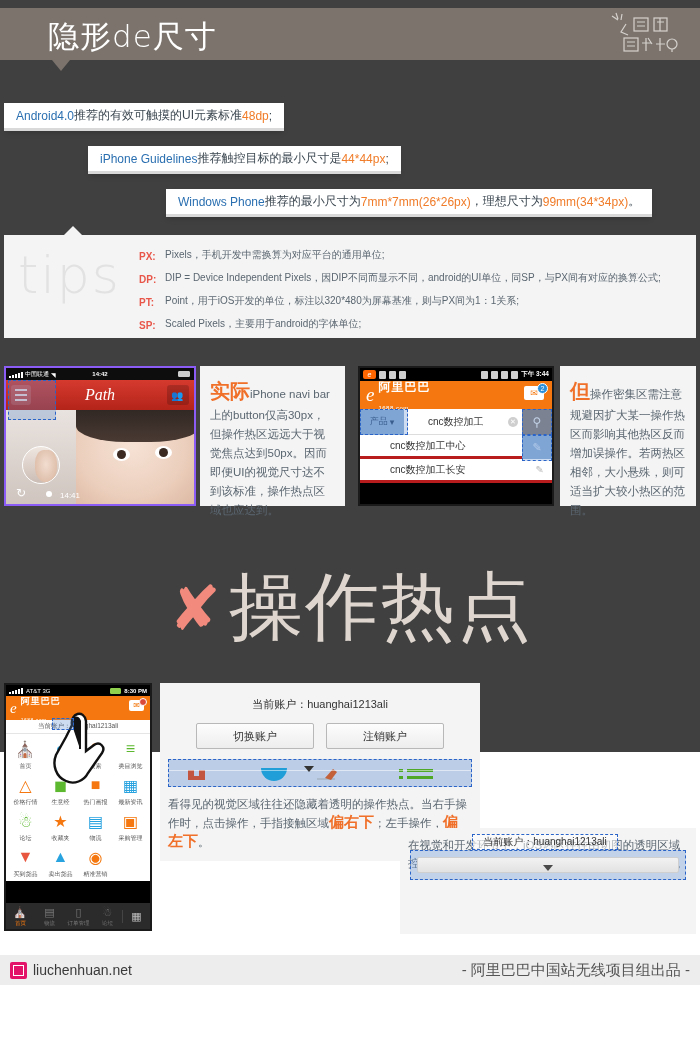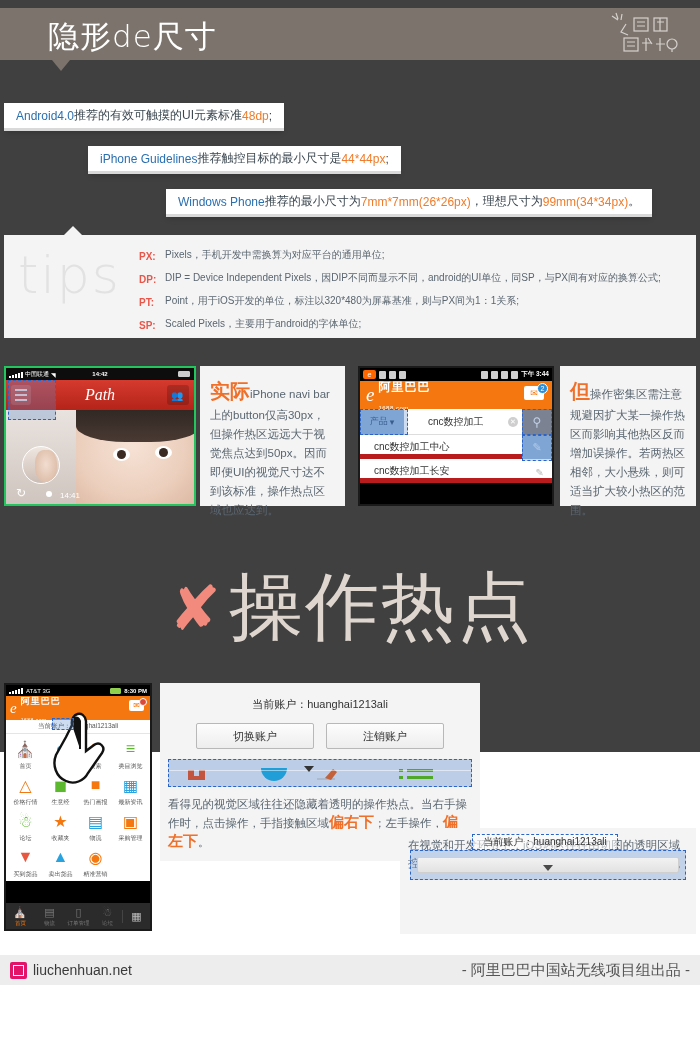--- a/index.html
+++ b/index.html
@@ -70,21 +70,21 @@
     font-family: "DejaVu Sans", sans-serif; font-weight: 300;
   }
   .tips-list { position: absolute; left: 135px; top: 13px; }
   .tips-row { display: flex; align-items: flex-end; margin-bottom: 9px; white-space: nowrap; }
   .tips-key { color: #e8564a; font-size: 10px; font-weight: bold; width: 26px; flex: none; }
   .tips-val { color: #5a6670; font-size: 10px; }
 
   
   .phone-iphone {
     position: absolute; left: 4px; top: 366px; width: 192px; height: 140px;
-    background: #000; border: 2px solid #22c55e; overflow: hidden;
+    background: #000; border: 2px solid #8b5cf6; overflow: hidden;
   }
   .ip-status {
     height: 12px; background: #0d0d0d; display: flex; align-items: center;
     padding: 0 3px; position: relative;
   }
   .ip-status .carrier { color: #fff; font-size: 6px; margin-left: 2px; }
   .ip-status .clock { position: absolute; left: 0; right: 0; text-align: center; color: #fff; font-size: 6px; font-weight: bold; }
   .ip-status .batt { position: absolute; right: 4px; top: 3px; width: 12px; height: 6px; border: 1px solid #ccc; border-radius: 1px; background: #ccc; }
   .signal { display: flex; align-items: flex-end; gap: 1px; height: 7px; }
   .signal i { display: block; width: 2px; background: #fff; }
@@ -158,22 +158,22 @@
              border-radius: 2px; display:flex; align-items:center; justify-content:center; color:#f4780f; font-size:9px; }
   .an-badge { position: absolute; right: 4px; top: 2px; width: 11px; height: 11px; border-radius: 50%;
               background: #2a8fd8; color: #fff; font-size: 7px; display: flex; align-items: center; justify-content: center; border: 1px solid #fff; }
   .an-search { height: 26px; background: #fff; display: flex; align-items: center; border-bottom: 1px solid #ddd; }
   .an-cat { width: 44px; height: 26px; background: #8fb0d6; color: #2c4a72; font-size: 9px;
             display: flex; align-items: center; justify-content: center; gap: 2px; }
   .an-q { flex: 1; font-size: 10px; color: #333; padding-left: 24px; }
   .an-clear { width: 10px; height: 10px; border-radius: 50%; background: #cfcfcf; color: #fff; font-size: 7px;
               display: flex; align-items: center; justify-content: center; margin-right: 4px; }
   .an-sbtn { width: 30px; height: 26px; background: #8a7f78; color: #eee; display: flex; align-items: center; justify-content: center; font-size: 12px; }
-  .an-row { height: 24px; background: #fff; border-bottom: 5px solid #b91c1c; display: flex; align-items: flex-end;
-            padding-left: 14px; font-size: 10px; color: #333; position: relative; }
+  .an-row { height: 24px; background: #fff; border-bottom: 3px solid #b91c1c; display: flex; align-items: center;
+            padding-left: 30px; font-size: 10px; color: #333; position: relative; }
   .an-pencil { position: absolute; right: 8px; color: #b9b9b9; font-size: 10px; }
   .an-editcell { position: absolute; right: 0; top: 0; width: 30px; height: 24px; background: #8fb0d6;
                  display:flex; align-items:center; justify-content:center; color:#d9e4f2; font-size:11px; }
 
   
   .bigtitle {
     position: absolute; left: 0; top: 548px; width: 700px; height: 120px;
     display: flex; align-items: center; justify-content: center; gap: 6px;
   }
   .bigtitle .zh {

